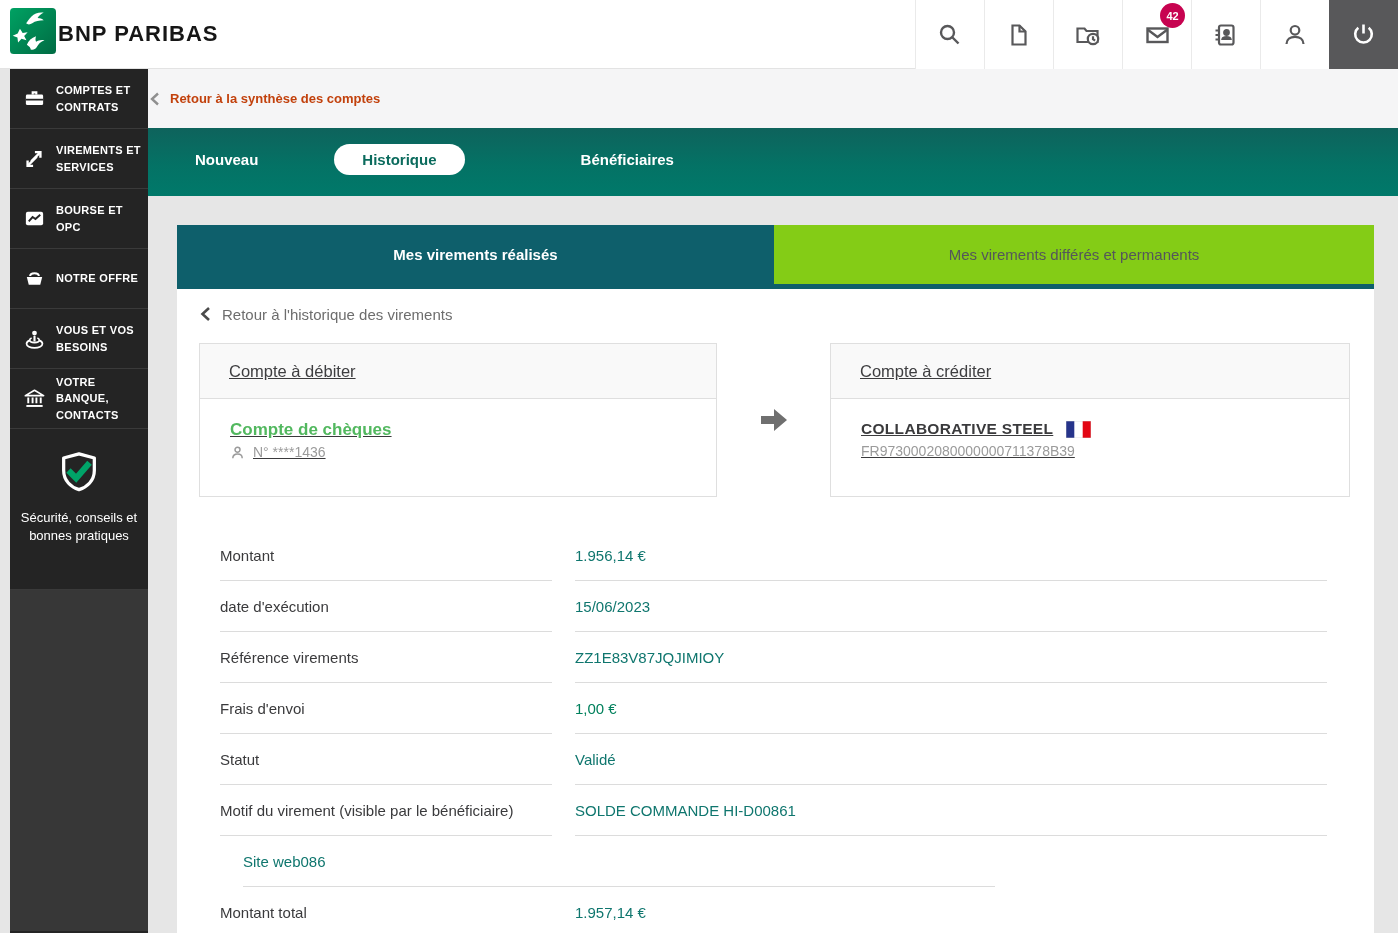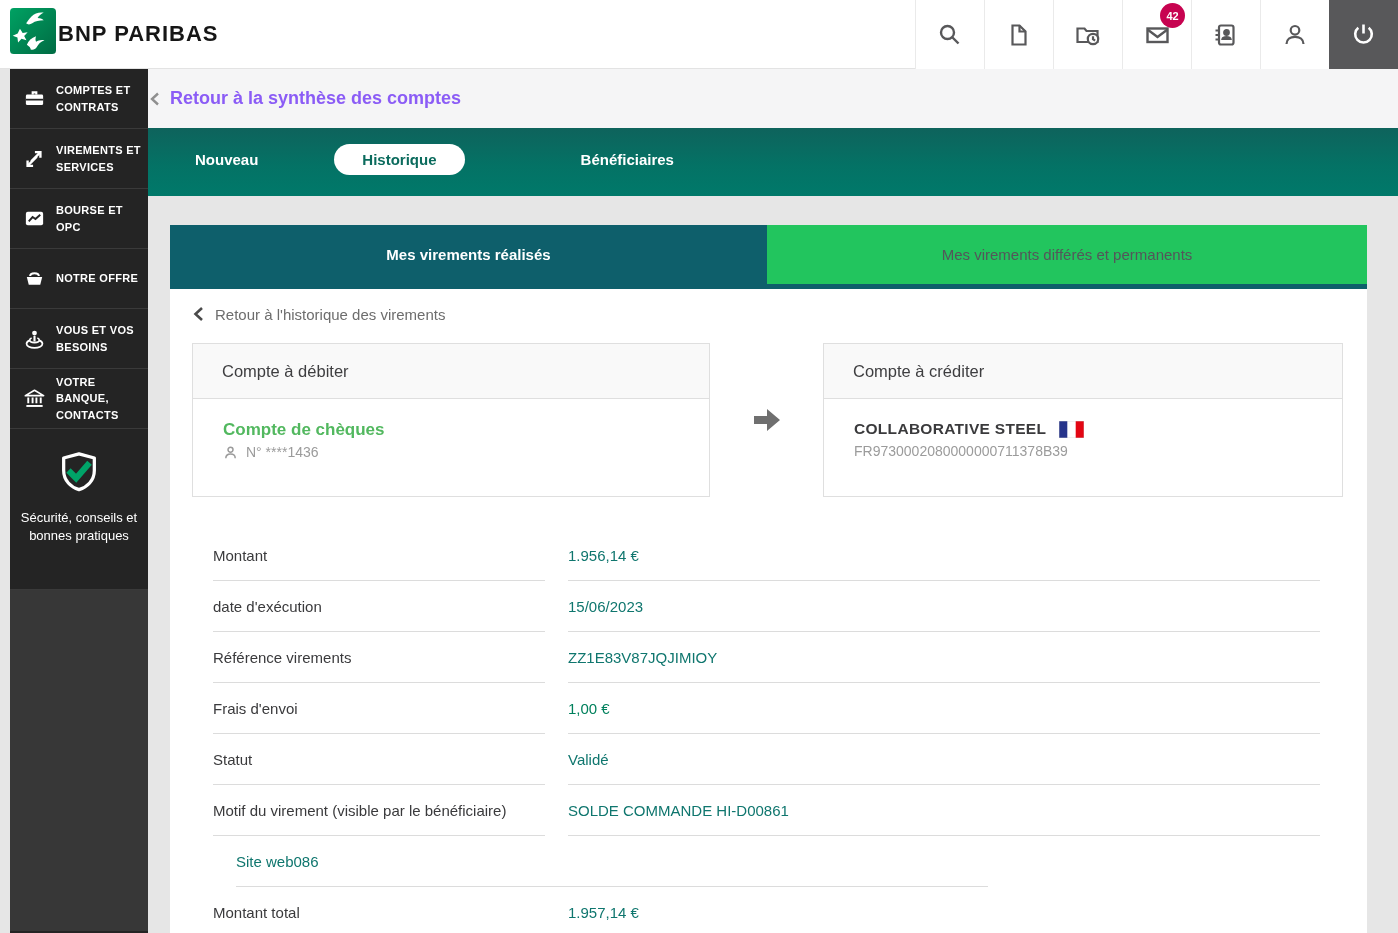--- a/index.html
+++ b/index.html
@@ -20,41 +20,41 @@
   .side-item { display:flex; align-items:center; gap:10px; padding:0 6px 0 12px; height:60px; border-bottom:1px solid #3A3A3A; color:#fff; cursor:pointer; }
   .side-item .s-icon { flex:0 0 24px; display:flex; align-items:center; justify-content:center; }
   .side-item .lbl { font-size:11px; font-weight:bold; line-height:1.5; letter-spacing:0.3px; }
   .side-security { height:161px; padding:20px 10px 0; text-align:center; color:#fff; cursor:pointer; border-bottom:1px solid #3A3A3A; }
   .side-security .txt { font-size:13px; line-height:1.35; margin-top:12px; }
   .side-bottom { height:341px; background:#373737; }
 
   
   .main { position:absolute; left:138px; top:69px; width:1260px; height:864px; }
   .breadcrumb-bar { height:59px; background:#F5F5F6; display:flex; align-items:center; padding-left:11px; gap:10px; }
-  .breadcrumb-bar a { color:#8b5cf6; font-size:18px; font-weight:bold; text-decoration:none; cursor:pointer; }
+  .breadcrumb-bar a { color:#c2410c; font-size:13px; font-weight:bold; text-decoration:none; cursor:pointer; }
 
   .subnav { height:68px; background:linear-gradient(180deg,#0E635C 0%,#047265 55%,#00796A 100%); display:flex; align-items:center; padding-left:57px; padding-bottom:5px; }
   .nav-item { color:#fff; font-size:15px; font-weight:bold; cursor:pointer; white-space:nowrap; }
   .nav-item.first { margin-right:76px; }
   .nav-pill { background:#fff; color:#0B6B5D; border-radius:17px; padding:7px 28px; font-size:15px; font-weight:bold; cursor:pointer; margin-right:116px; white-space:nowrap; }
 
   .content { position:absolute; left:0; top:127px; width:1260px; height:737px; background:#E6E6E6; }
-  .panel { position:absolute; left:32px; top:29px; width:1197px; height:708px; background:#fff; overflow:hidden; }
+  .panel { position:absolute; left:39px; top:29px; width:1197px; height:708px; background:#fff; overflow:hidden; }
 
   
   .tabbar { display:flex; height:64px; border-bottom:5px solid #0E5F6B; }
   .tab { display:flex; align-items:center; justify-content:center; font-size:15px; cursor:pointer; }
   .tab.active { width:597px; background:#0E5F6B; color:#fff; font-weight:bold; }
-  .tab.inactive { width:600px; background:#22c55e; color:#54565A; }
+  .tab.inactive { width:600px; background:#84cc16; color:#54565A; }
 
   .back-link { margin:14px 0 0 22px; height:22px; display:flex; align-items:center; gap:11px; color:#6D6D6D; font-size:15px; cursor:pointer; }
 
   
   .cards { display:flex; margin:18px 0 0 22px; }
-  .card { border:1px solid #DFDFDF; height:154px; background:#fff; }
+  .card { border:1px solid #DFDFDF; height:154px; background:#fff;text-decoration:underline; }
   .card.debit { width:518px; }
   .card.credit { width:520px; }
   .card-gap { width:113px; display:flex; align-items:center; justify-content:center; }
   .card-head { height:55px; background:#F9F9F9; border-bottom:1px solid #DFDFDF; display:flex; align-items:center; padding-left:29px; font-size:16.5px; color:#3E3E40; }
   .card-body { padding:21px 0 0 30px; }
   .acct-name { color:#52B85F; font-weight:bold; font-size:17px; }
   .acct-num { display:flex; align-items:center; gap:8px; color:#9B9B9B; font-size:14px; margin-top:4px; }
   .benef-row { display:flex; align-items:center; gap:13px; }
   .benef { font-size:15.5px; font-weight:bold; color:#3A3A3C; letter-spacing:0.3px; }
   .flag { width:25px; height:17px; display:inline-block; }

